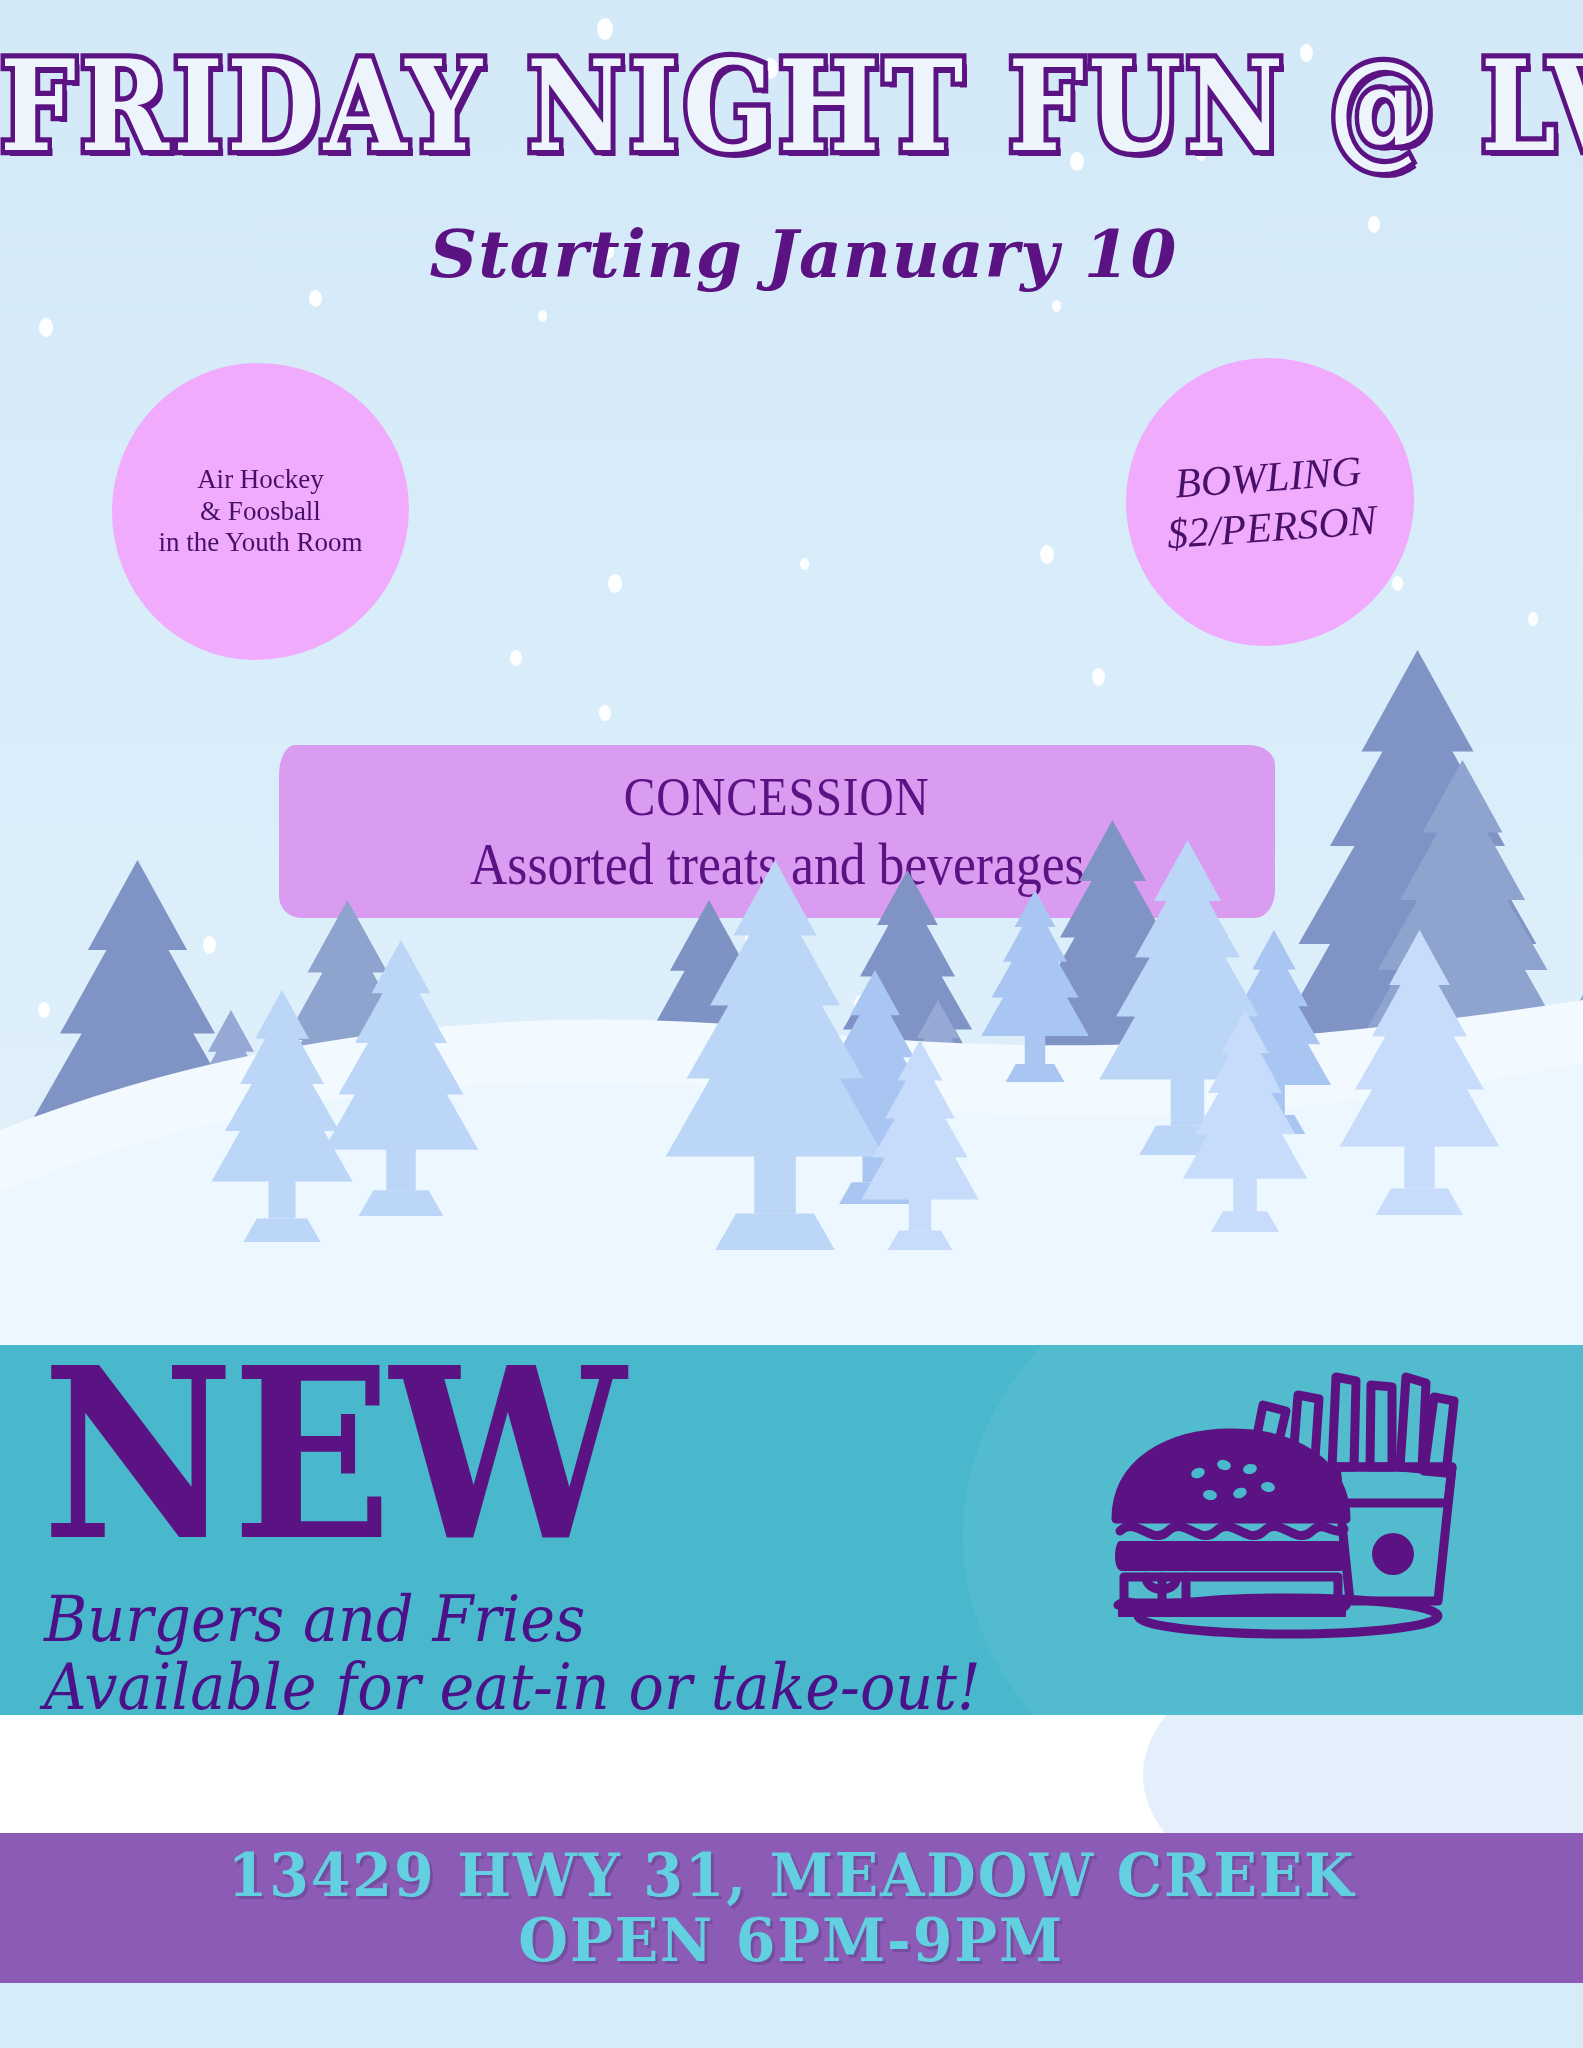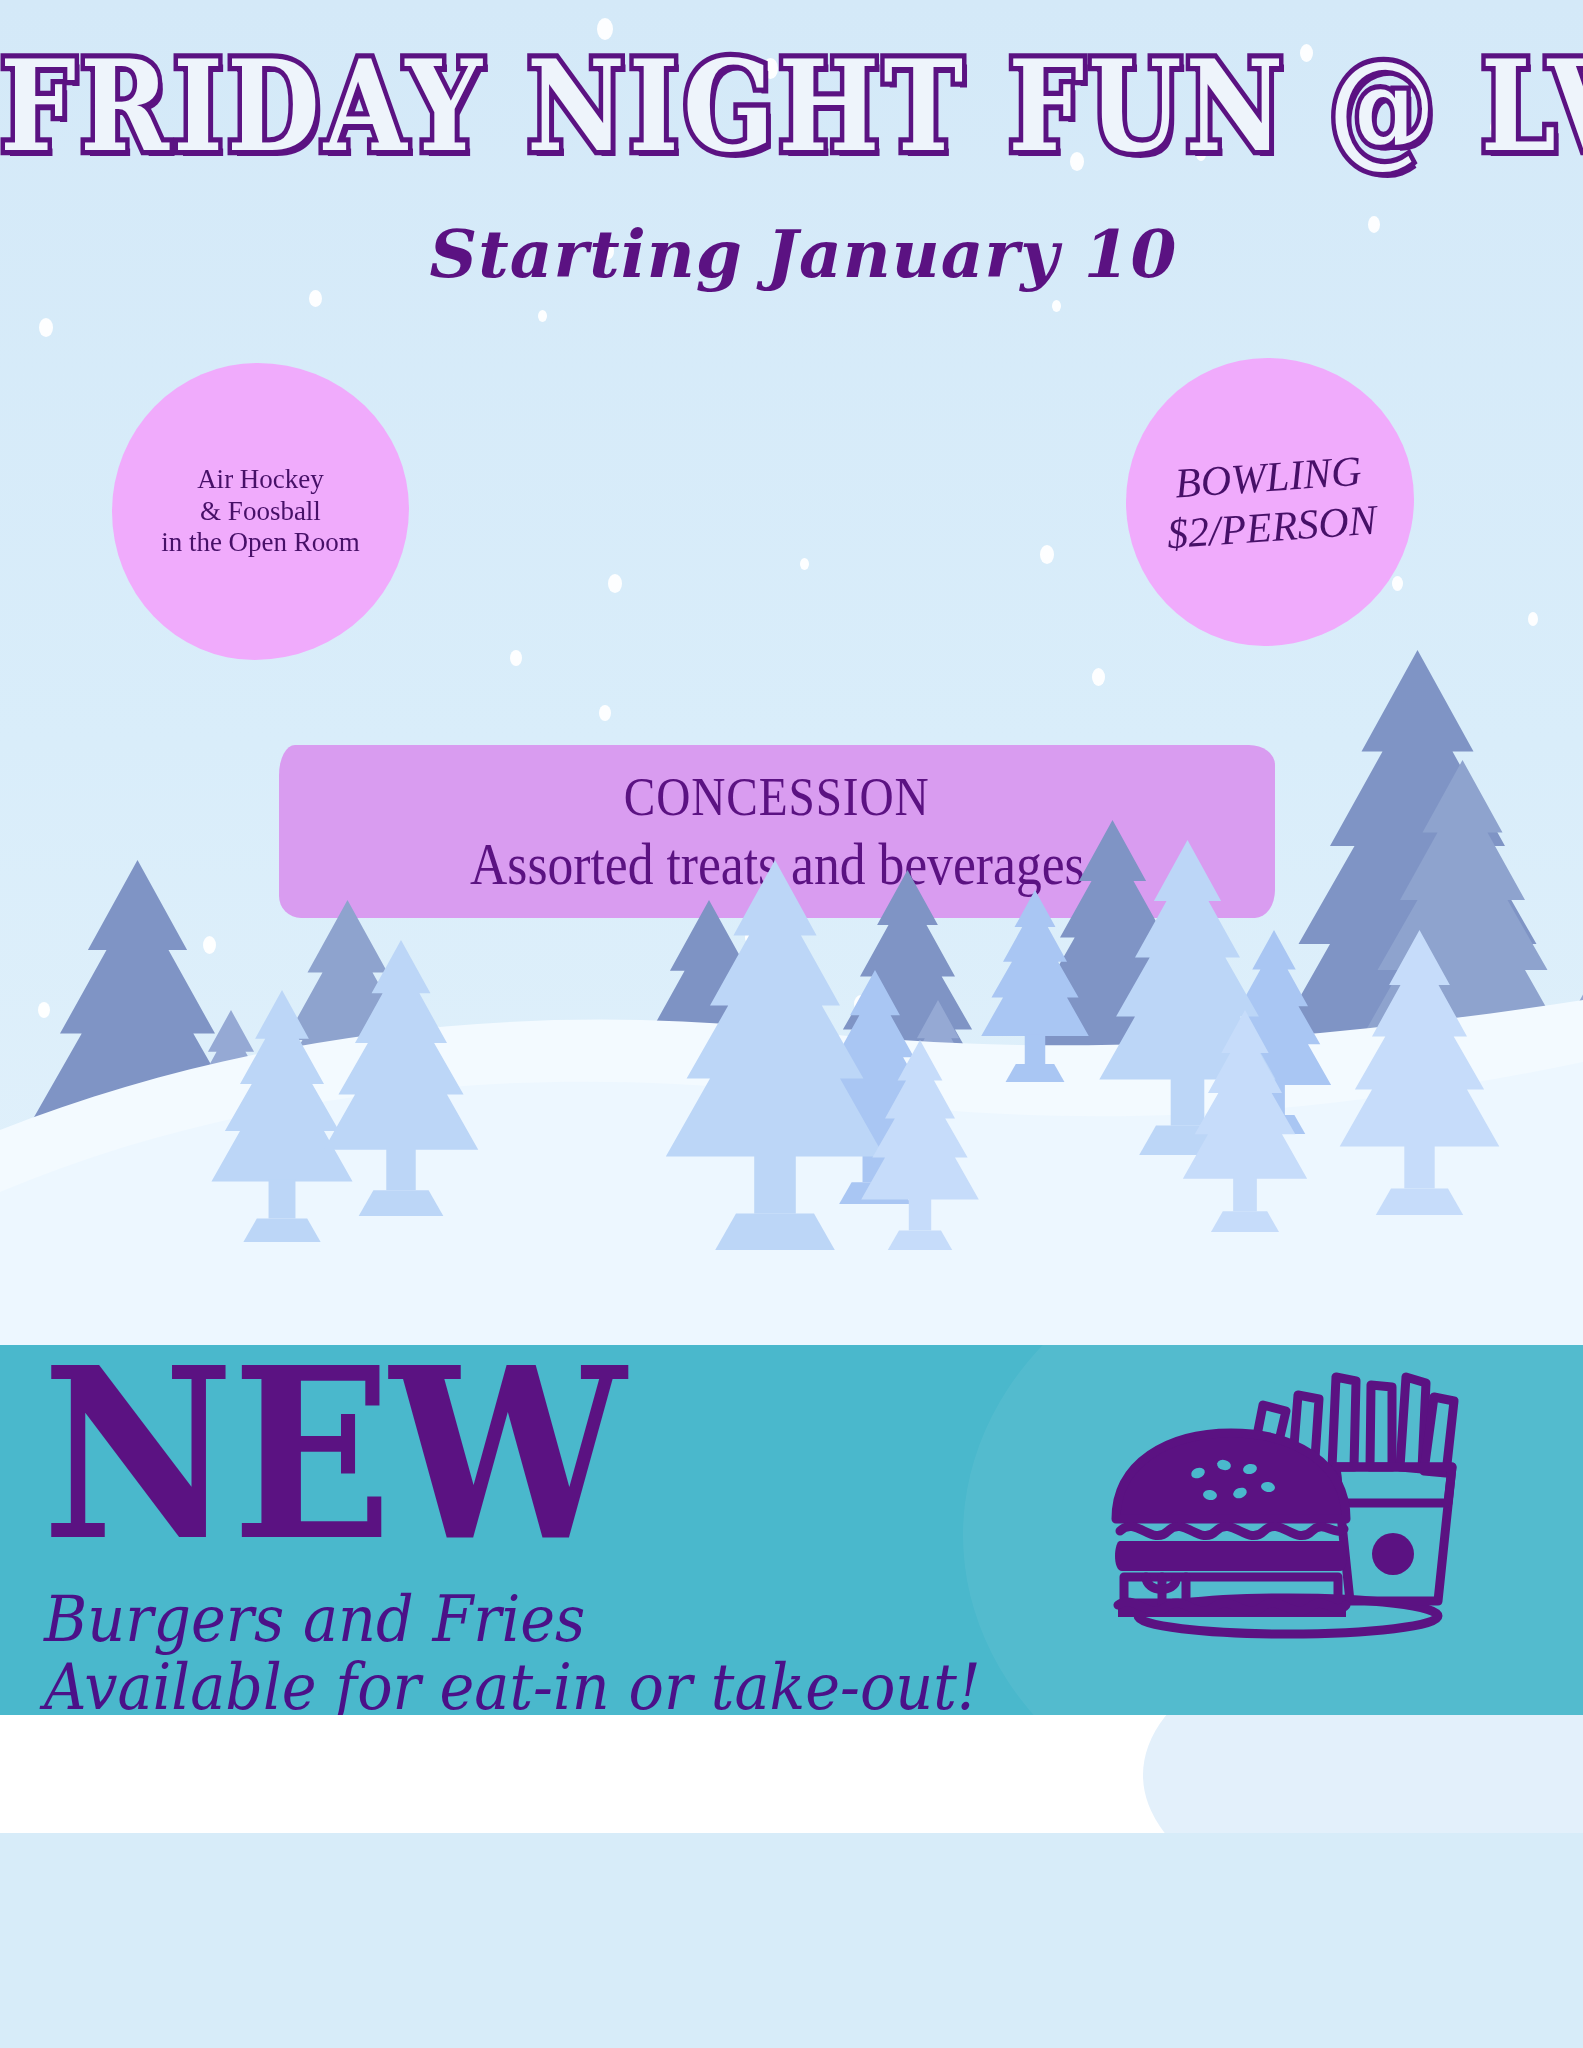--- a/index.html
+++ b/index.html
@@ -141,21 +141,21 @@
 
   <div class="title-wrap">
     <div class="title">FRIDAY NIGHT FUN @ LVCC</div>
   </div>
   <div class="subtitle">Starting January 10</div>
 
   <div class="circle c-teal" id="circle-airhockey">
     <div class="ctext">
       <div>Air Hockey</div>
       <div>&amp; Foosball</div>
-      <div>in the Open Room</div>
+      <div>in the Youth Room</div>
     </div>
   </div>
 
 
   <div class="circle c-teal" id="circle-bowling">
     <div class="ctext">
       <div>BOWLING</div>
       <div>$2/PERSON</div>
     </div>
   </div>
@@ -261,14 +261,18 @@
 
       <path d="M18 250 C 34 238, 50 266, 66 252 C 82 238, 98 266, 114 252 C 130 238, 146 266, 162 252 C 178 238, 194 266, 210 252 C 224 240, 236 262, 246 250 L246 262 L18 262 Z" fill="#5b1282" stroke="none"></path>
       <path d="M18 250 C 34 238, 50 266, 66 252 C 82 238, 98 266, 114 252 C 130 238, 146 266, 162 252 C 178 238, 194 266, 210 252 C 224 240, 236 262, 246 250"></path>
     </g>
   </svg>
 
   <div id="whitestrip">
     <div class="curve"></div>
   </div>
 
+  <div id="footer">
+    <div class="f1">13429 HWY 31, MEADOW CREEK</div>
+    <div class="f2">OPEN 6PM-9PM</div>
+  </div>
 
 </div>
 
 </body></html>

